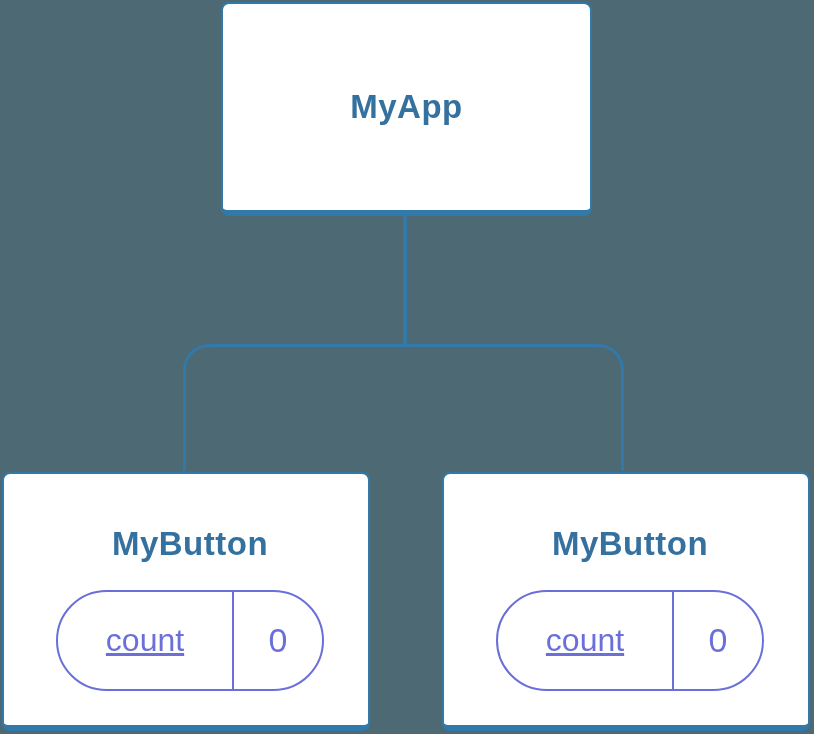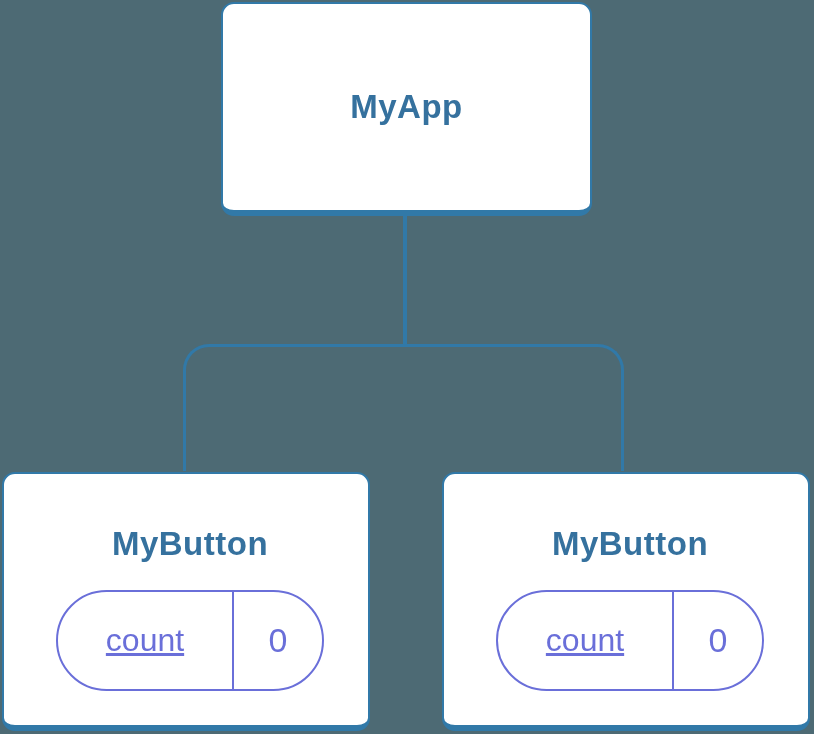--- a/index.html
+++ b/index.html
@@ -14,21 +14,21 @@
     height: 734px;
     overflow: hidden;
     background: var(--background, #4d6a74);
   }
   .node {
     position: absolute;
     box-sizing: border-box;
     background: var(--node-bg, #ffffff);
     border: 2px solid var(--stroke-blue, #3179a8);
     border-bottom: 6px solid var(--stroke-blue, #3179a8);
-    border-radius: 13px;
+    border-radius: 8px;
     text-align: center;
   }
   .node-root {
     left: 221px;
     top: 2px;
     width: 371px;
     height: 214px;
     display: flex;
     align-items: center;
     justify-content: center;

